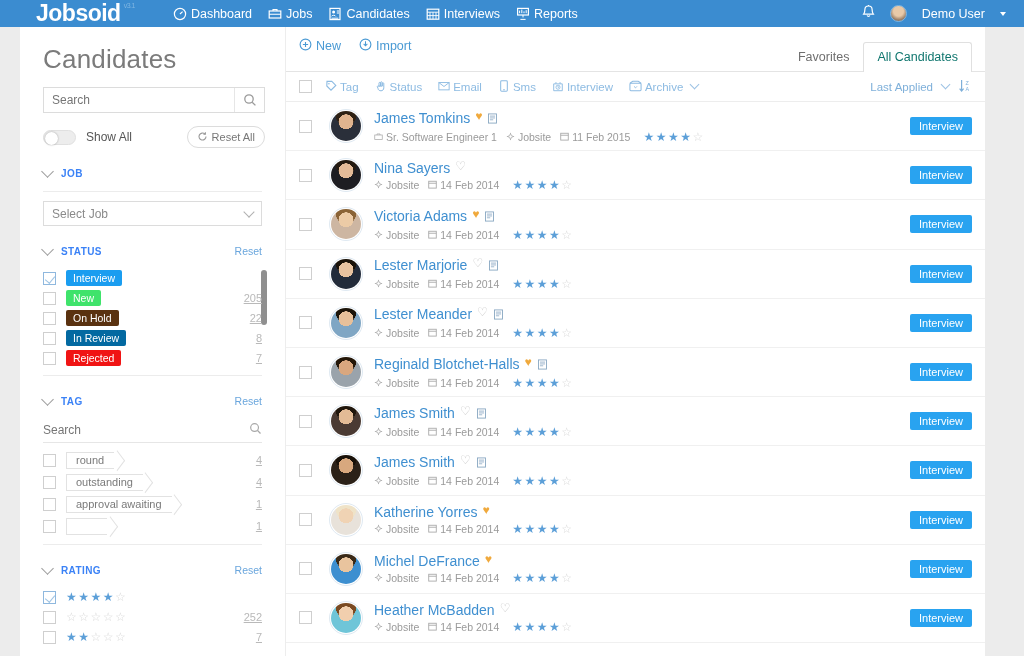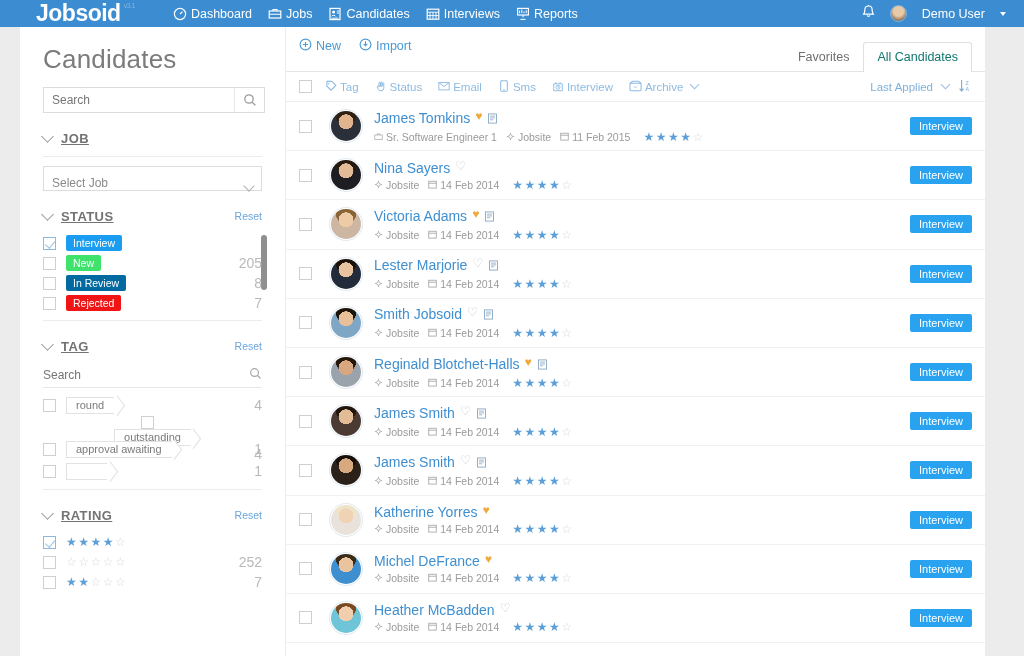--- a/index.html
+++ b/index.html
@@ -93,27 +93,27 @@
   }
   .facet { margin-top: 14px; padding: 0 23px; }
   .facet-head {
     display: flex; align-items: center; height: 22px;
     border-bottom: 0; position: relative;
   }
   .chev {
     width: 9px; height: 9px; border-left: 1.6px solid #9a9a9a; border-bottom: 1.6px solid #9a9a9a;
     transform: rotate(-45deg); margin-right: 9px; margin-top: -4px; flex: none; cursor: pointer;
   }
-  .facet-title { font-size: 13px; color: #737373; font-weight: bold; letter-spacing: 0.4px; text-decoration: underline; }
+  .facet-title { font-size: 10px; color: #3b82f6; font-weight: bold; letter-spacing: 0.4px; }
   .facet-reset { margin-left: auto; font-size: 10.5px; color: #6aa6dd; cursor: pointer; }
   .facet-rule { height: 1px; background: #ececec; margin: 7px 23px 0 23px; }
 
   .select-job {
     margin: 9px 23px 0 23px; width: 219px; height: 25px; border: 1px solid #dcdcdc;
-    display: flex; align-items: flex-end; padding: 0 8px; font-size: 12px; color: #8a8a8a;
+    display: flex; align-items: center; padding: 0 8px; font-size: 12px; color: #8a8a8a;
     cursor: pointer; background: #fff;
   }
   .select-job .dd {
     margin-left: auto; width: 8px; height: 8px;
     border-left: 1.5px solid #b0b0b0; border-bottom: 1.5px solid #b0b0b0;
     transform: rotate(-45deg); margin-top: -4px;
   }
 
   .facet-list { margin-top: 6px; position: relative; }
   .facet-row {
@@ -127,21 +127,21 @@
   .cbx.on:after {
     content: ""; position: absolute; left: 2.5px; top: 1px; width: 5px; height: 8px;
     border-right: 1.7px solid #9fc4e4; border-bottom: 1.7px solid #9fc4e4;
     transform: rotate(40deg);
   }
   .status-badge {
     display: inline-block; color: #fff; font-size: 10.5px; line-height: 14px;
     padding: 1px 7px; border-radius: 2px; font-weight: normal; white-space: nowrap;
   }
   .facet-count {
-    margin-left: auto; font-size: 14px; color: #b9b9b9;
+    margin-left: auto; font-size: 11px; color: #b9b9b9; text-decoration: underline;
   }
   .fscroll {
     position: absolute; right: -5px; top: 2px; width: 6px; height: 55px;
     background: #8f8f8f; border-radius: 3px;
   }
   .tag-search {
     display: flex; align-items: center; border-bottom: 1px solid #e6e6e6;
     height: 25px; margin-top: 6px;
   }
   .tag-search input {
@@ -311,20 +311,35 @@
   <div class="side-search">
     <input placeholder="Search" style="">
     <span class="sbtn">
       <svg width="14" height="14" viewBox="0 0 14 14">
           <circle cx="6" cy="6" r="4.2" fill="none" stroke="#9a9a9a" stroke-width="1.3"></circle>
           <path d="M9.2 9.2 12.4 12.4" stroke="#9a9a9a" stroke-width="1.3"></path>
         </svg>
     </span>
   </div>
 
+  <div class="toggle-row">
+    <span class="switch">
+        <span class="knob"></span>
+      </span>
+    <span class="toggle-label">Show All</span>
+    <span class="reset-all">
+      <span>
+        <svg width="11" height="11" viewBox="0 0 11 11">
+            <path d="M9 5.5a3.5 3.5 0 1 1-1.1-2.5" fill="none" stroke="#999" stroke-width="1.1"></path>
+            <path d="M8.4 1.3v2h-2" fill="none" stroke="#999" stroke-width="1.1"></path>
+          </svg>
+      </span>
+      <span>Reset All</span>
+    </span>
+  </div>
 
   <div class="facet">
     <div class="facet-head">
       <span class="chev"></span>
       <span class="facet-title">JOB</span>
     </div>
   </div>
   <div class="facet-rule"></div>
   <div class="select-job">
     <span>Select Job</span>
@@ -344,20 +359,25 @@
           <span class="status-badge" style="background:#1a9df0">Interview</span>
           <span class="facet-count"></span>
         </div>
         <div class="facet-row">
           <span class="cbx "></span>
           <span class="status-badge" style="background:#3fe36b">New</span>
           <span class="facet-count">205</span>
         </div>
         <div class="facet-row">
           <span class="cbx "></span>
+          <span class="status-badge" style="background:#5a3210">On Hold</span>
+          <span class="facet-count">22</span>
+        </div>
+        <div class="facet-row">
+          <span class="cbx "></span>
           <span class="status-badge" style="background:#0369a1">In Review</span>
           <span class="facet-count">8</span>
         </div>
         <div class="facet-row">
           <span class="cbx "></span>
           <span class="status-badge" style="background:#f01414">Rejected</span>
           <span class="facet-count">7</span>
         </div>
       </div>
   </div>
@@ -377,21 +397,21 @@
             <path d="M9.2 9.2 12.4 12.4" stroke="#a8a8a8" stroke-width="1.3"></path>
           </svg>
       </span>
     </div>
     <div class="facet-list" id="tag-list">
         <div class="facet-row" style="height: 22px;">
           <span class="cbx "></span>
           <span class="tag-chip">round</span>
           <span class="facet-count">4</span>
         </div>
-        <div class="facet-row" style="height: 22px; flex-direction: column;">
+        <div class="facet-row" style="height: 22px;">
           <span class="cbx "></span>
           <span class="tag-chip">outstanding</span>
           <span class="facet-count">4</span>
         </div>
         <div class="facet-row" style="height: 22px;">
           <span class="cbx "></span>
           <span class="tag-chip">approval awaiting</span>
           <span class="facet-count">1</span>
         </div>
         <div class="facet-row" style="height: 22px;">
@@ -684,21 +704,21 @@
         </span>
         <span class="pill">Interview</span>
       </div>
       <div class="crow">
         <span class="cbx "></span>
         <span class="avatar">
           <span class="av-face" style="background:radial-gradient(circle at 50% 112%, #7fa6c4 30%, rgba(0,0,0,0) 31%),radial-gradient(circle at 50% 36%, #e7c09a 30%, rgba(0,0,0,0) 31%),radial-gradient(circle at 50% 16%, #1c1409 34%, rgba(0,0,0,0) 35%),#7fa6c4"></span>
         </span>
         <span class="cinfo">
           <span class="cname-line">
-            <span class="cname">Smith Jobsoid</span>
+            <span class="cname">Lester Meander</span>
             <span class="heart off">♡</span>
             <span><svg width="11" height="11" viewBox="0 0 12 12">
                 <rect x="1.6" y="1" width="8.8" height="10" fill="none" stroke="#8aa8c2" stroke-width="1"></rect>
                 <path d="M3.2 3.4h5.6M3.2 5.4h5.6M3.2 7.4h3.6" stroke="#8aa8c2" stroke-width=".9"></path>
               </svg></span>
           </span>
           <span class="cmeta">
             <span class="mi"><span><svg width="9" height="9" viewBox="0 0 10 10">
                   <circle cx="5" cy="5" r="2" fill="none" stroke="#aaa" stroke-width="1"></circle>
                   <path d="M5 1v1.6M5 7.4V9M1 5h1.6M7.4 5H9" stroke="#aaa" stroke-width="1"></path>

